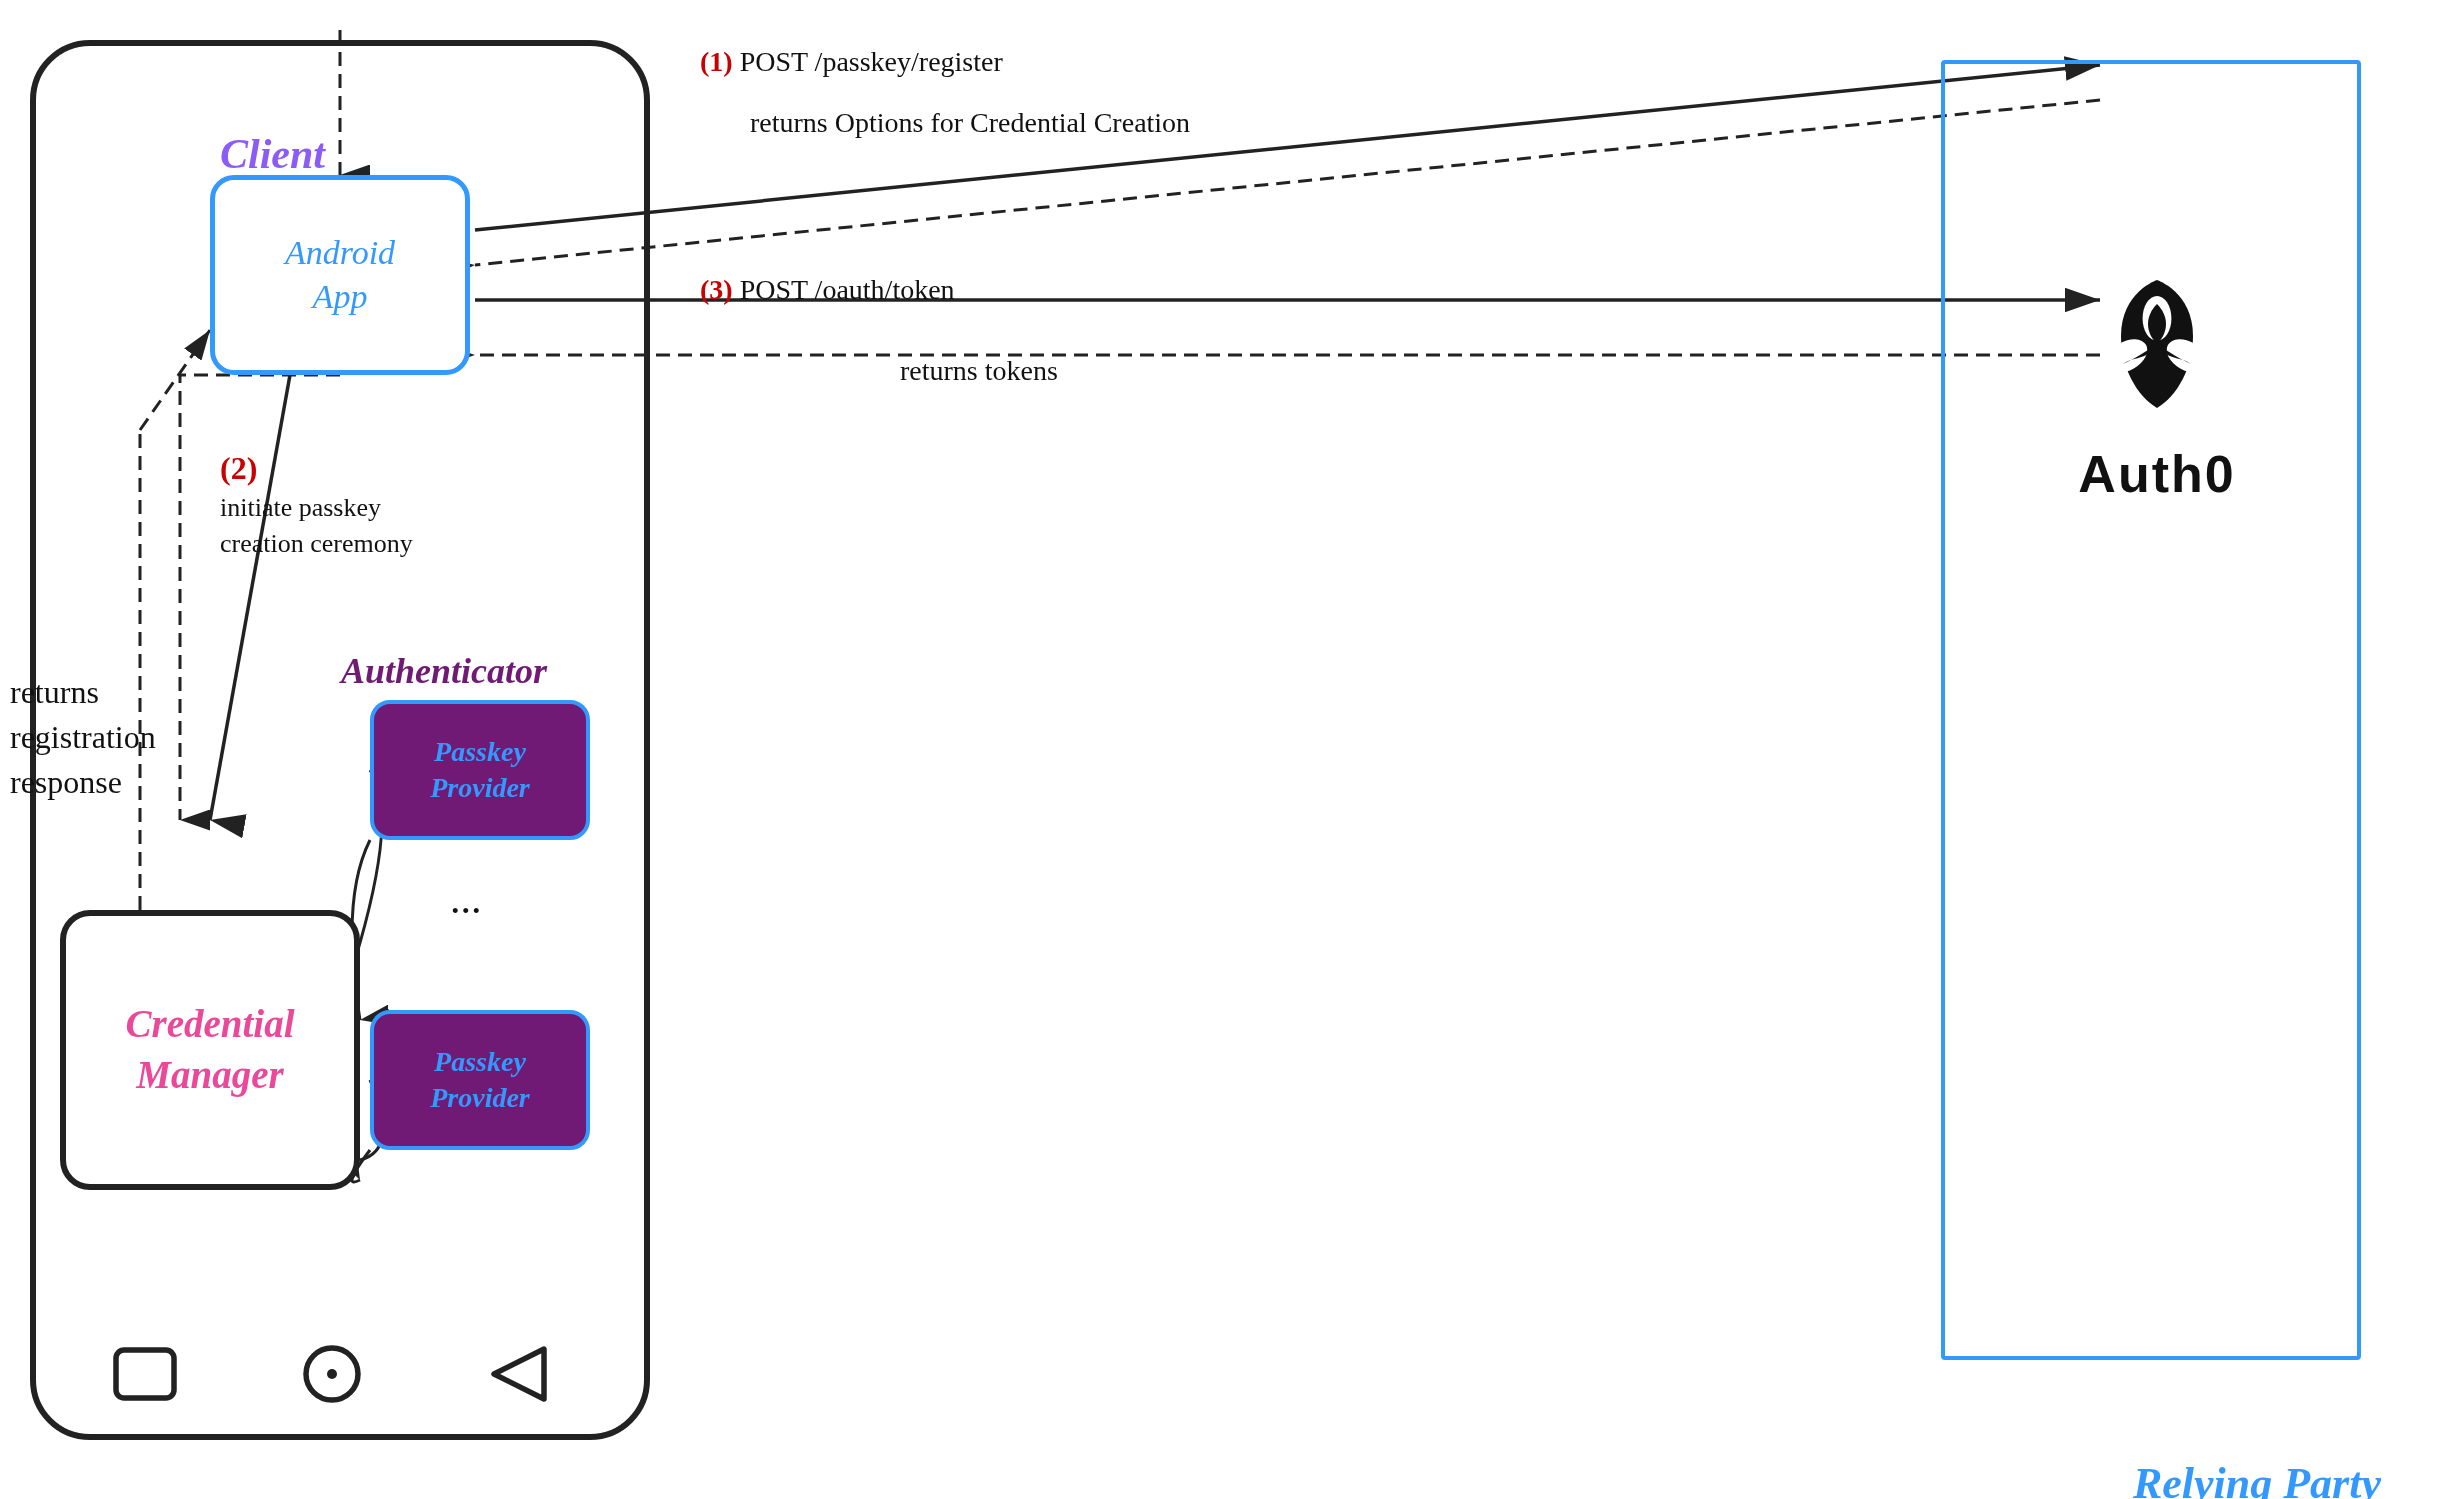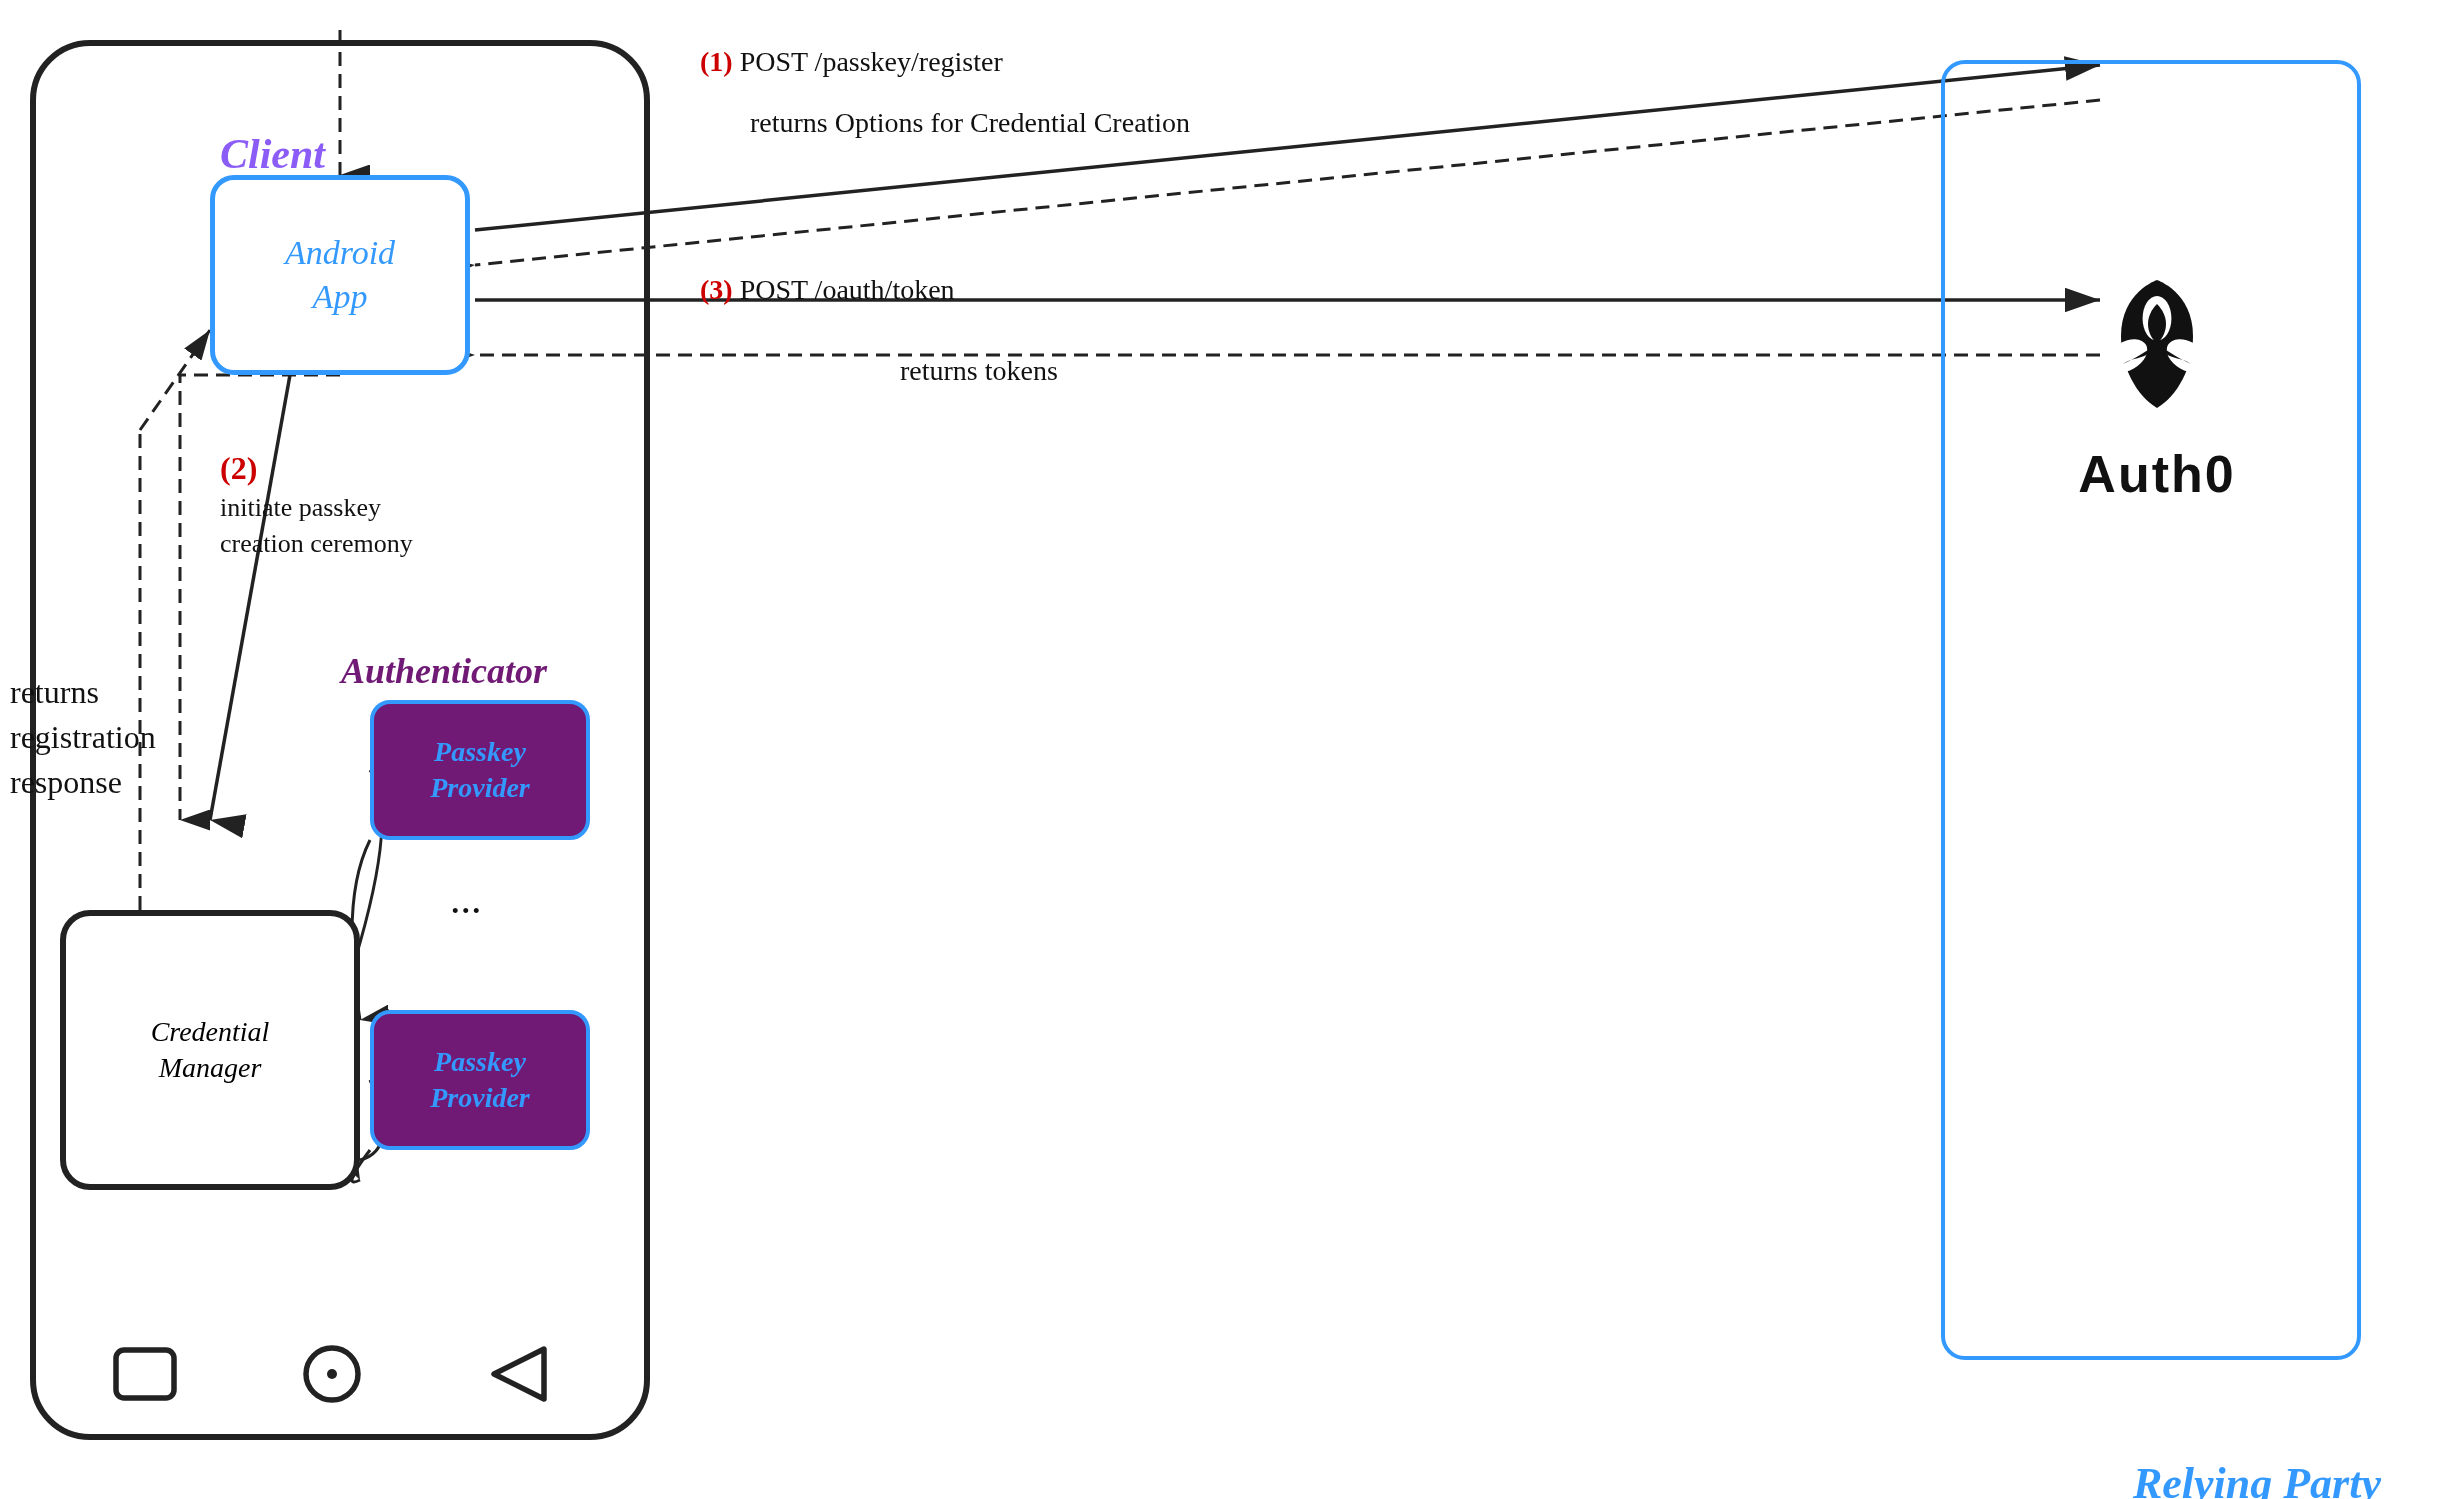--- a/index.html
+++ b/index.html
@@ -31,21 +31,21 @@
     }
 
     
     .relying-party-box {
       position: absolute;
       top: 60px;
       right: 80px;
       width: 420px;
       height: 1300px;
       border: 4px solid #3399ff;
-      border-radius: 24px;
+      border-radius: 4px;
     }
 
     .relying-party-label {
       position: absolute;
       bottom: -10px;
       right: 60px;
       font-size: 44px;
       color: #3399ff;
       font-style: italic;
       font-weight: bold;
@@ -118,24 +118,24 @@
       height: 280px;
       border: 6px solid #222;
       border-radius: 30px;
       display: flex;
       align-items: center;
       justify-content: center;
       background: #fff;
     }
 
     .credential-manager-text {
-      font-size: 28px;
-      color: #000000;
-      font-style: italic;
-      font-weight: normal;
+      font-size: 39px;
+      color: #ec4899;
+      font-style: italic;
+      font-weight: bold;
       text-align: center;
       line-height: 1.3;
     }
 
     
     .authenticator-label {
       position: absolute;
       top: 650px;
       left: 341px;
       font-size: 36px;

